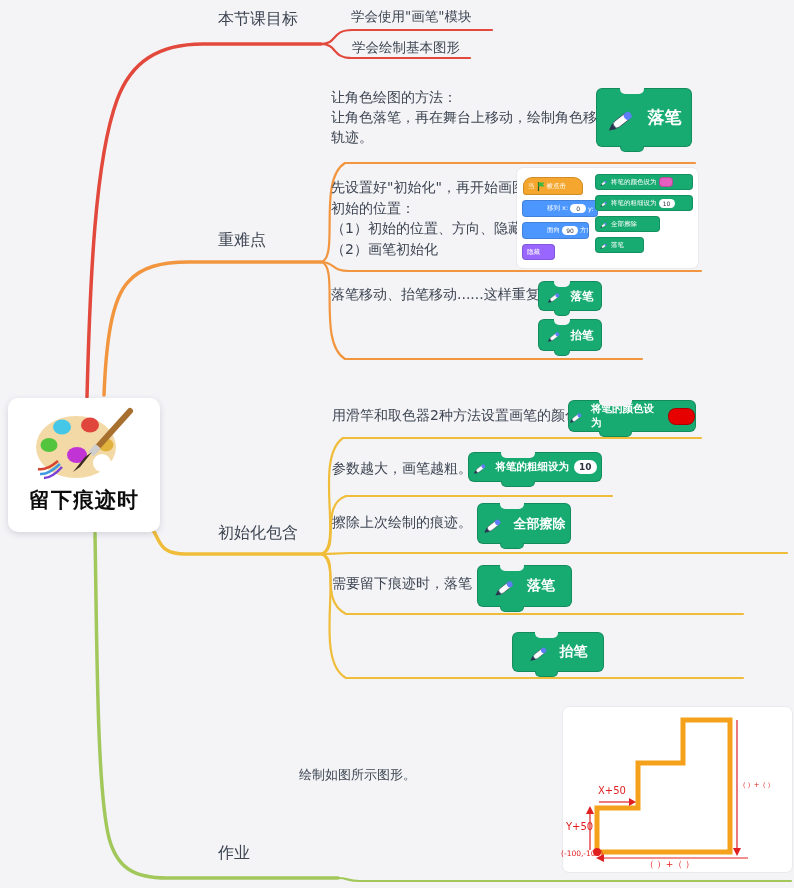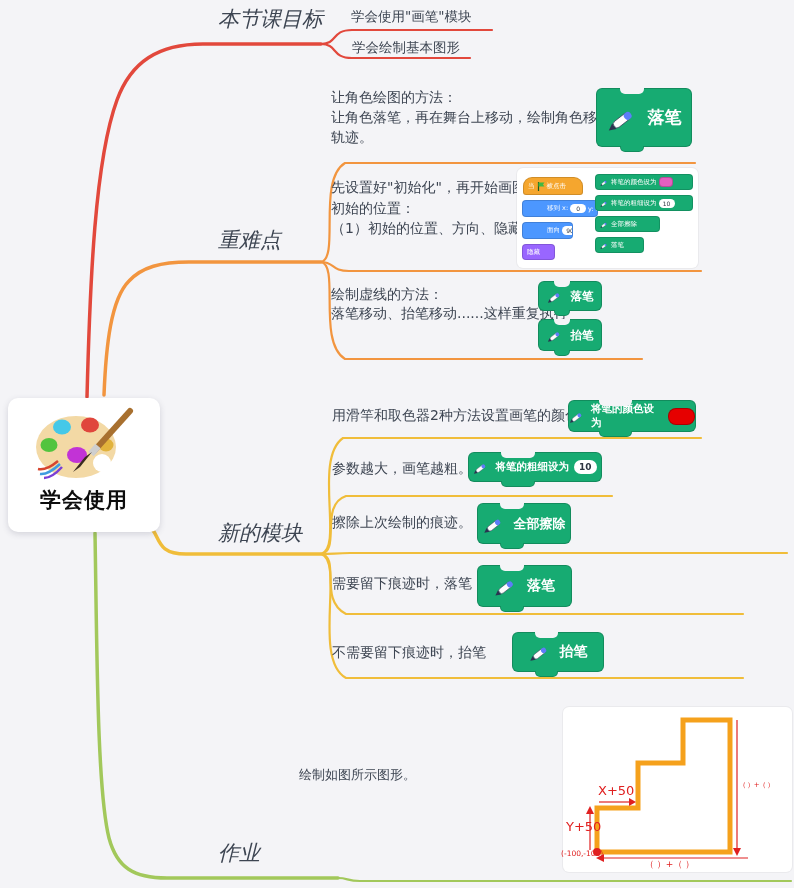--- a/index.html
+++ b/index.html
@@ -8,21 +8,21 @@
   .lines{position:absolute;left:0;top:0;}
   .lines path{fill:none;stroke-linecap:round;}
   .st-goals{stroke:var(--branch-goals);}
   .st-keypoints{stroke:var(--branch-keypoints);}
   .st-modules{stroke:var(--branch-modules);}
   .st-homework{stroke:var(--branch-homework);}
   .trunk{stroke-width:3.5px;}
   .child{stroke-width:2.2px;}
 
   .t{position:absolute;color:var(--text,#3d4552);font-size:14px;line-height:20px;white-space:nowrap;}
-  .lbl{font-size:21px;font-style:italic;}
+  .lbl{font-size:16px;}
   .sub{font-size:13.5px;}
   .hw{font-size:13px;line-height:15.6px;white-space:pre;}
 
   .central{position:absolute;left:8px;top:398px;width:152px;height:134px;background:#fff;border-radius:10px;
     box-shadow:0 2px 6px rgba(60,60,90,.18);display:flex;flex-direction:column;align-items:center;}
   .central-title{margin-top:3px;font-size:21px;font-weight:800;color:#0d0d0d;letter-spacing:1px;}
   .palette{margin-top:7px;}
 
   .blk{position:absolute;display:flex;align-items:center;justify-content:center;gap:7px;
     background:var(--pen-block-green);border:1px solid rgba(0,0,0,.18);border-radius:6px;
@@ -40,21 +40,21 @@
   .c-ev{background:var(--events-yellow);border-radius:9px 9px 3px 3px;}
   .c-mo{background:var(--motion-blue);padding-left:24px;}
   .c-lk{background:var(--looks-purple);text-align:center;}
   .c-pen{background:var(--pen-block-green);}
   .oval{background:#fff;color:#2c3440;border-radius:7px;min-width:10px;padding:0 3px;
     font-size:6px;line-height:9px;text-align:center;}
   .dotsw{width:12px;height:8px;border-radius:4px;background:var(--swatch-magenta);border:1px solid rgba(0,0,0,.2);}
   .bigoval{background:#fff;color:#2c3440;border-radius:8px;padding:0 5px;font-size:9px;line-height:14px;font-weight:700;}
   .redsw{width:25px;height:15px;border-radius:8px;background:var(--swatch-red);border:1px solid rgba(0,0,0,.25);}
 
-  .anno{position:absolute;color:var(--annotation-red);font-size:13px;line-height:10px;white-space:nowrap;}
+  .anno{position:absolute;color:var(--annotation-red);font-size:10px;line-height:10px;white-space:nowrap;}
   .figsvg line{stroke:var(--annotation-red);stroke-width:1.2px;}
   .figsvg polygon{fill:var(--annotation-red);}
   .stairs{stroke:var(--stairs-orange);stroke-width:5px;fill:none;}
 </style>
 </head>
 <body>
 
 <div class="stage">
 
   <svg class="lines" width="794" height="888">
@@ -92,21 +92,21 @@
       <ellipse cx="17" cy="40" rx="8.5" ry="7" fill="#52c43e"></ellipse>
       <ellipse cx="45" cy="50" rx="10" ry="8" fill="#c233d6"></ellipse>
       <ellipse cx="74" cy="40" rx="7.5" ry="6.5" fill="#e2b33c"></ellipse>
       <path d="M26,56 Q14,66 6,64" stroke="#d6452f" stroke-width="2.5" fill="none"></path>
       <path d="M28,59 Q16,70 8,69" stroke="#3f9be0" stroke-width="2.5" fill="none"></path>
       <path d="M30,62 Q20,73 12,73" stroke="#7a3fd6" stroke-width="2.5" fill="none"></path>
       <line x1="98" y1="6" x2="62" y2="46" stroke="#a8702f" stroke-width="6" stroke-linecap="round"></line>
       <line x1="66" y1="41" x2="59" y2="49" stroke="#cfcfcf" stroke-width="7"></line>
       <path d="M60,47 L48,62 L41,67 Q48,58 53,52 Z" fill="#3a2c20"></path>
     </svg>
-    <div class="central-title">学会使用</div>
+    <div class="central-title">留下痕迹时</div>
   </div>
 
   <div class="t lbl" style="left:218px;top:9px">本节课目标</div>
   <div class="t sub" style="left:351px;top:6px">学会使用"画笔"模块</div>
   <div class="t sub" style="left:352px;top:37px">学会绘制基本图形</div>
 
   <div class="t lbl" style="left:218px;top:230px">重难点</div>
 
   <div class="t" style="left:331px;top:87px">
     <div>让角色绘图的方法：</div>
@@ -121,38 +121,39 @@
         <rect x="16.5" y="13" width="7" height="7" rx="3" fill="#5d7df9"></rect>
       </g>
     </svg>
     <span>落笔</span>
   </div>
 
   <div class="t" style="left:331px;top:177px;line-height:20.5px">
     <div>先设置好"初始化"，再开始画图。</div>
     <div>初始的位置：</div>
     <div>（1）初始的位置、方向、隐藏等；</div>
+    <div>（2）画笔初始化</div>
   </div>
 
   <div class="panel" style="left:517px;top:168px;width:181px;height:100px">
     <div class="mb c-ev" style="left:6px;top:9px;width:60px;height:18px">
       <span>当</span>
       <svg width="8" height="9" viewBox="0 0 8 9">
         <path d="M1.5 0 L1.5 9" stroke="#1e5c1e" stroke-width="1.2"></path>
         <path d="M1.5 0.5 H7.5 L6 2.5 L7.5 4.5 H1.5 Z" fill="#42b842"></path>
       </svg>
       <span>被点击</span>
     </div>
     <div class="mb c-mo" style="left:5px;top:32px;width:76px;height:17px">
       <span>移到 x:</span>
       <span class="oval">0</span>
       <span>y:</span>
       <span class="oval">0</span>
     </div>
-    <div class="mb c-mo" style="left:5px;top:54px;width:51px;height:17px">
+    <div class="mb c-mo" style="left:5px;top:54px;width:67px;height:17px">
       <span>面向</span>
       <span class="oval">90</span>
       <span>方向</span>
     </div>
     <div class="mb c-lk" style="left:5px;top:76px;width:33px;height:16px">
       <span>隐藏</span>
     </div>
 
     <div class="mb c-pen" style="left:78px;top:6px;width:98px;height:16px">
       <svg class="pen" width="9" height="9" viewBox="0 0 32 32">
@@ -192,21 +193,20 @@
             <path d="M4 13.2 L-2.5 16.5 L4 19.8 Z" fill="#2b3350"></path>
             <rect x="4" y="13" width="18" height="7" rx="3.2" fill="#fdfdfd" stroke="#39435c" stroke-width="0.7"></rect>
             <rect x="16.5" y="13" width="7" height="7" rx="3" fill="#5d7df9"></rect>
           </g>
         </svg>
       <span>落笔</span>
     </div>
   </div>
 
   <div class="t" style="left:331px;top:285px;line-height:18.5px">
-    <div>绘制虚线的方法：</div>
     <div>落笔移动、抬笔移动......这样重复执行</div>
   </div>
   <div class="blk" style="left:538px;top:281px;width:64px;height:30px;font-size:11.5px">
     <svg class="pen" width="17" height="17" viewBox="0 0 32 32">
         <g transform="rotate(-38 16 16)">
           <path d="M4 13.2 L-2.5 16.5 L4 19.8 Z" fill="#2b3350"></path>
           <rect x="4" y="13" width="18" height="7" rx="3.2" fill="#fdfdfd" stroke="#39435c" stroke-width="0.7"></rect>
           <rect x="16.5" y="13" width="7" height="7" rx="3" fill="#5d7df9"></rect>
         </g>
       </svg>
@@ -216,21 +216,21 @@
     <svg class="pen" width="17" height="17" viewBox="0 0 32 32">
         <g transform="rotate(-38 16 16)">
           <path d="M4 13.2 L-2.5 16.5 L4 19.8 Z" fill="#2b3350"></path>
           <rect x="4" y="13" width="18" height="7" rx="3.2" fill="#fdfdfd" stroke="#39435c" stroke-width="0.7"></rect>
           <rect x="16.5" y="13" width="7" height="7" rx="3" fill="#5d7df9"></rect>
         </g>
       </svg>
     <span>抬笔</span>
   </div>
 
-  <div class="t lbl" style="left:218px;top:523px">新的模块</div>
+  <div class="t lbl" style="left:218px;top:523px">初始化包含</div>
 
   <div class="t" style="left:332px;top:405px">用滑竿和取色器2种方法设置画笔的颜色。</div>
   <div class="blk" style="left:568px;top:400px;width:128px;height:32px;font-size:10.5px;gap:5px">
     <svg class="pen" width="17" height="17" viewBox="0 0 32 32">
         <g transform="rotate(-38 16 16)">
           <path d="M4 13.2 L-2.5 16.5 L4 19.8 Z" fill="#2b3350"></path>
           <rect x="4" y="13" width="18" height="7" rx="3.2" fill="#fdfdfd" stroke="#39435c" stroke-width="0.7"></rect>
           <rect x="16.5" y="13" width="7" height="7" rx="3" fill="#5d7df9"></rect>
         </g>
       </svg>
@@ -268,21 +268,20 @@
     <svg class="pen" width="26" height="26" viewBox="0 0 32 32">
         <g transform="rotate(-38 16 16)">
           <path d="M4 13.2 L-2.5 16.5 L4 19.8 Z" fill="#2b3350"></path>
           <rect x="4" y="13" width="18" height="7" rx="3.2" fill="#fdfdfd" stroke="#39435c" stroke-width="0.7"></rect>
           <rect x="16.5" y="13" width="7" height="7" rx="3" fill="#5d7df9"></rect>
         </g>
       </svg>
     <span>落笔</span>
   </div>
 
-  <div class="t" style="left:332px;top:642px">不需要留下痕迹时，抬笔</div>
   <div class="blk" style="left:512px;top:632px;width:92px;height:40px;font-size:14px">
     <svg class="pen" width="24" height="24" viewBox="0 0 32 32">
         <g transform="rotate(-38 16 16)">
           <path d="M4 13.2 L-2.5 16.5 L4 19.8 Z" fill="#2b3350"></path>
           <rect x="4" y="13" width="18" height="7" rx="3.2" fill="#fdfdfd" stroke="#39435c" stroke-width="0.7"></rect>
           <rect x="16.5" y="13" width="7" height="7" rx="3" fill="#5d7df9"></rect>
         </g>
       </svg>
     <span>抬笔</span>
   </div>

